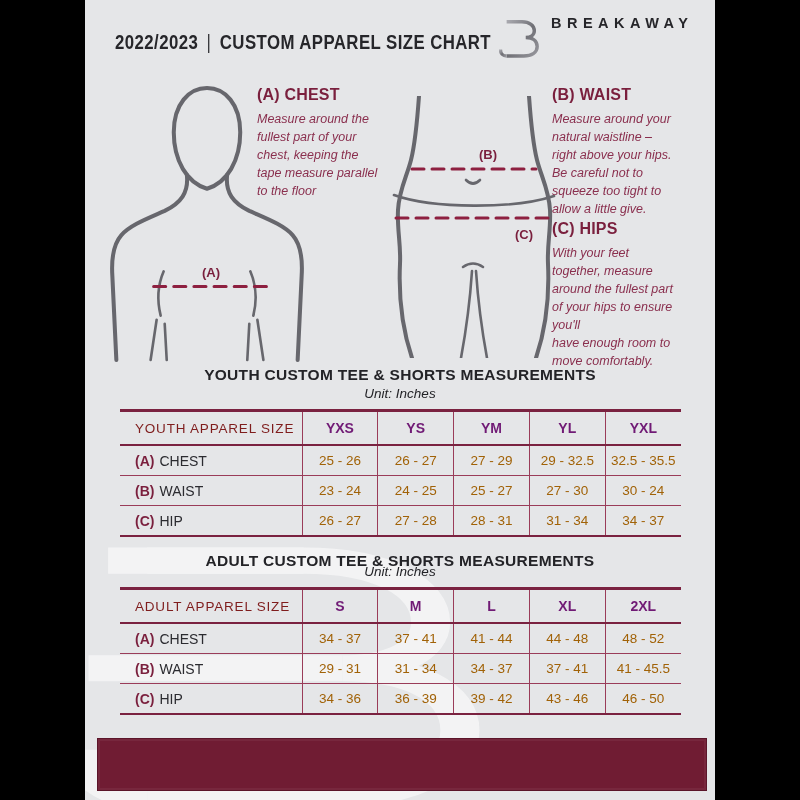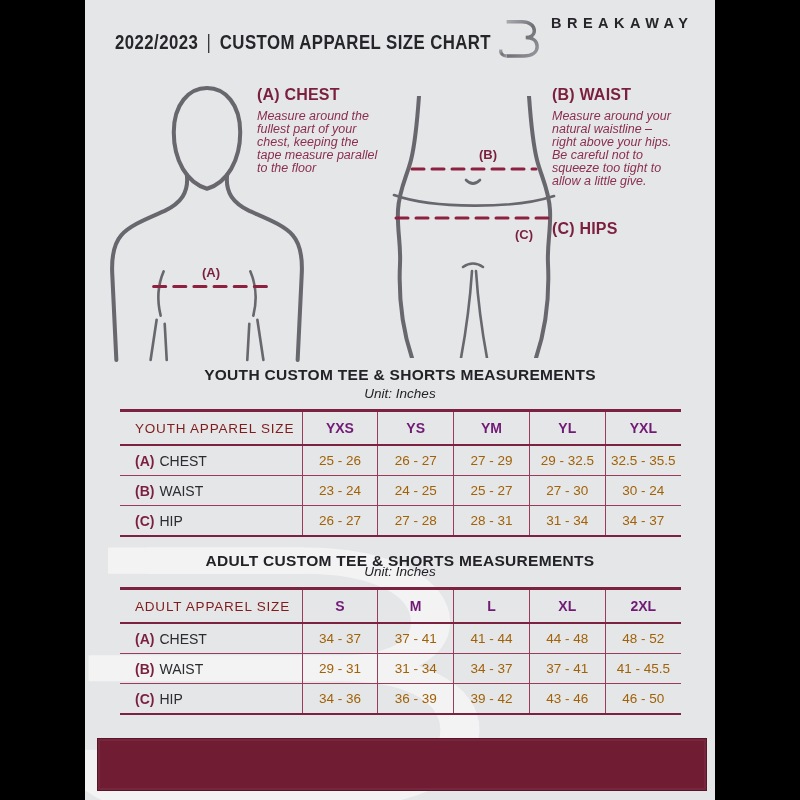--- a/index.html
+++ b/index.html
@@ -11,21 +11,21 @@
   .watermark{position:absolute;left:-16px;top:515px;z-index:0;opacity:.55;}
   
   .hdr-left{left:30px;top:31px;white-space:nowrap;}
   .condense{display:inline-block;transform:scaleX(.84);transform-origin:left center;
             font-weight:bold;font-size:20px;letter-spacing:.5px;color:#26262A;}
   .condense .divider{font-weight:400;color:#3a3a3e;padding:0 10px;}
   .brand{left:414px;top:15px;display:flex;align-items:flex-start;}
   .brand-name{margin-left:10px;font-weight:bold;font-size:14.5px;letter-spacing:5.5px;color:#26262A;}
   
   .guide-heading{font-weight:bold;font-size:16px;color:#7A1F3D;letter-spacing:.2px;}
-  .guide-body{margin-top:6px;font-style:italic;font-size:12.5px;line-height:13px;
+  .guide-body{margin-top:6px;font-style:italic;font-size:12.5px;line-height:18px;
               color:#8A2F4E;white-space:pre-line;}
   .gA{left:172px;top:86px;width:142px;}
   .gB{left:467px;top:86px;width:156px;}
   .gC{left:467px;top:220px;width:156px;}
   .fig1{left:20px;top:82px;}
   .fig2{left:303px;top:96px;}
   .fig path,.fig line{fill:none;stroke:#67676D;stroke-linecap:round;}
   .fig .body{stroke-width:4px;}
   .fig .thin{stroke-width:2.6px;}
   .fig .dash{stroke:#8E2040;stroke-width:3px;stroke-dasharray:12 8;}
@@ -133,20 +133,27 @@
     <div class="guide-heading">(B) WAIST</div>
     <div class="guide-body">Measure around your
 natural waistline –
 right above your hips.
 Be careful not to
 squeeze too tight to
 allow a little give.</div>
   </div>
   <div class="layer gC">
     <div class="guide-heading">(C) HIPS</div>
+    <div class="guide-body">With your feet
+together, measure
+around the fullest part
+of your hips to ensure
+you'll
+have enough room to
+move comfortably.</div>
   </div>
 
   <div class="layer tbl-title yt-title">YOUTH CUSTOM TEE &amp; SHORTS MEASUREMENTS</div>
   <div class="layer tbl-unit yt-unit">Unit: Inches</div>
   <table class="yt-tbl">
     <colgroup>
         <col class="c0">
         <col class="cn">
         <col class="cn">
         <col class="cn">

